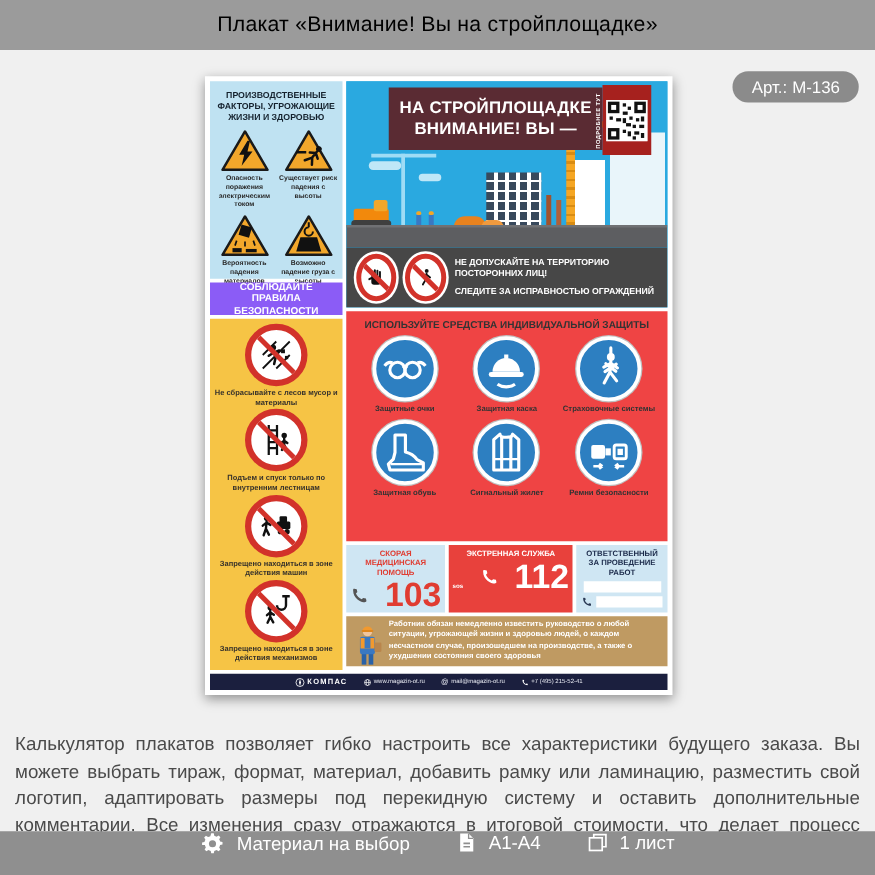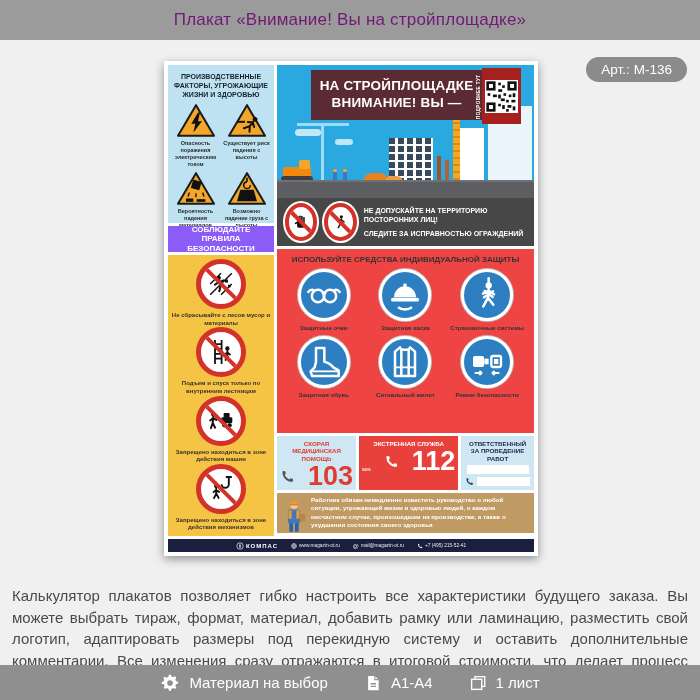--- a/index.html
+++ b/index.html
@@ -2,31 +2,31 @@
 <html><head>
 <meta charset="utf-8">
 <style>
   html,body{margin:0;padding:0}
   body{width:700px;height:700px;position:relative;overflow:hidden;background:#f0f0f0;
        font-family:"Liberation Sans",sans-serif;-webkit-font-smoothing:antialiased}
 
   
   .top-bar{position:absolute;left:0;top:0;width:700px;height:40px;background:#9b9b9b;
            display:flex;align-items:center;justify-content:center}
-  .top-bar h1{margin:0;font-size:17px;font-weight:400;color:#701a75;letter-spacing:.2px}
+  .top-bar h1{margin:0;font-size:17px;font-weight:400;color:#000000;letter-spacing:.2px}
 
   .art-badge{position:absolute;top:57px;right:13px;height:25px;background:#8b8b8b;border-radius:13px;
              color:#fff;font-size:13.5px;display:flex;align-items:center;gap:4px;padding:0 15px}
   .art-badge b{font-weight:400}
 
   .descr{position:absolute;left:12px;top:570px;width:676px;font-size:15px;line-height:1.44;
          color:#4a4a4a;text-align:justify}
 
   .bottom-bar{position:absolute;left:0;bottom:0;width:700px;height:35px;background:#8f8f8f;
-              display:flex;align-items:center;justify-content:center;gap:36px}
+              display:flex;align-items:flex-start;justify-content:center;gap:36px}
   .bb-item{display:flex;align-items:center;gap:9px;color:#fff;font-size:15px}
   .bb-item svg{display:block}
 
   
   .poster-wrap{position:absolute;left:164px;top:61px;width:374px;height:495px;background:#fff;
                box-shadow:0 3px 9px rgba(0,0,0,.4);padding:4px;box-sizing:border-box}
   .poster{width:100%;height:100%;display:flex;flex-direction:column;gap:3px;background:#fff}
   .poster-main{flex:1;display:flex;gap:3px;min-height:0}
   .col-left{width:106px;display:flex;flex-direction:column;gap:3px}
   .col-right{flex:1;display:flex;flex-direction:column;gap:3px;min-width:0}

